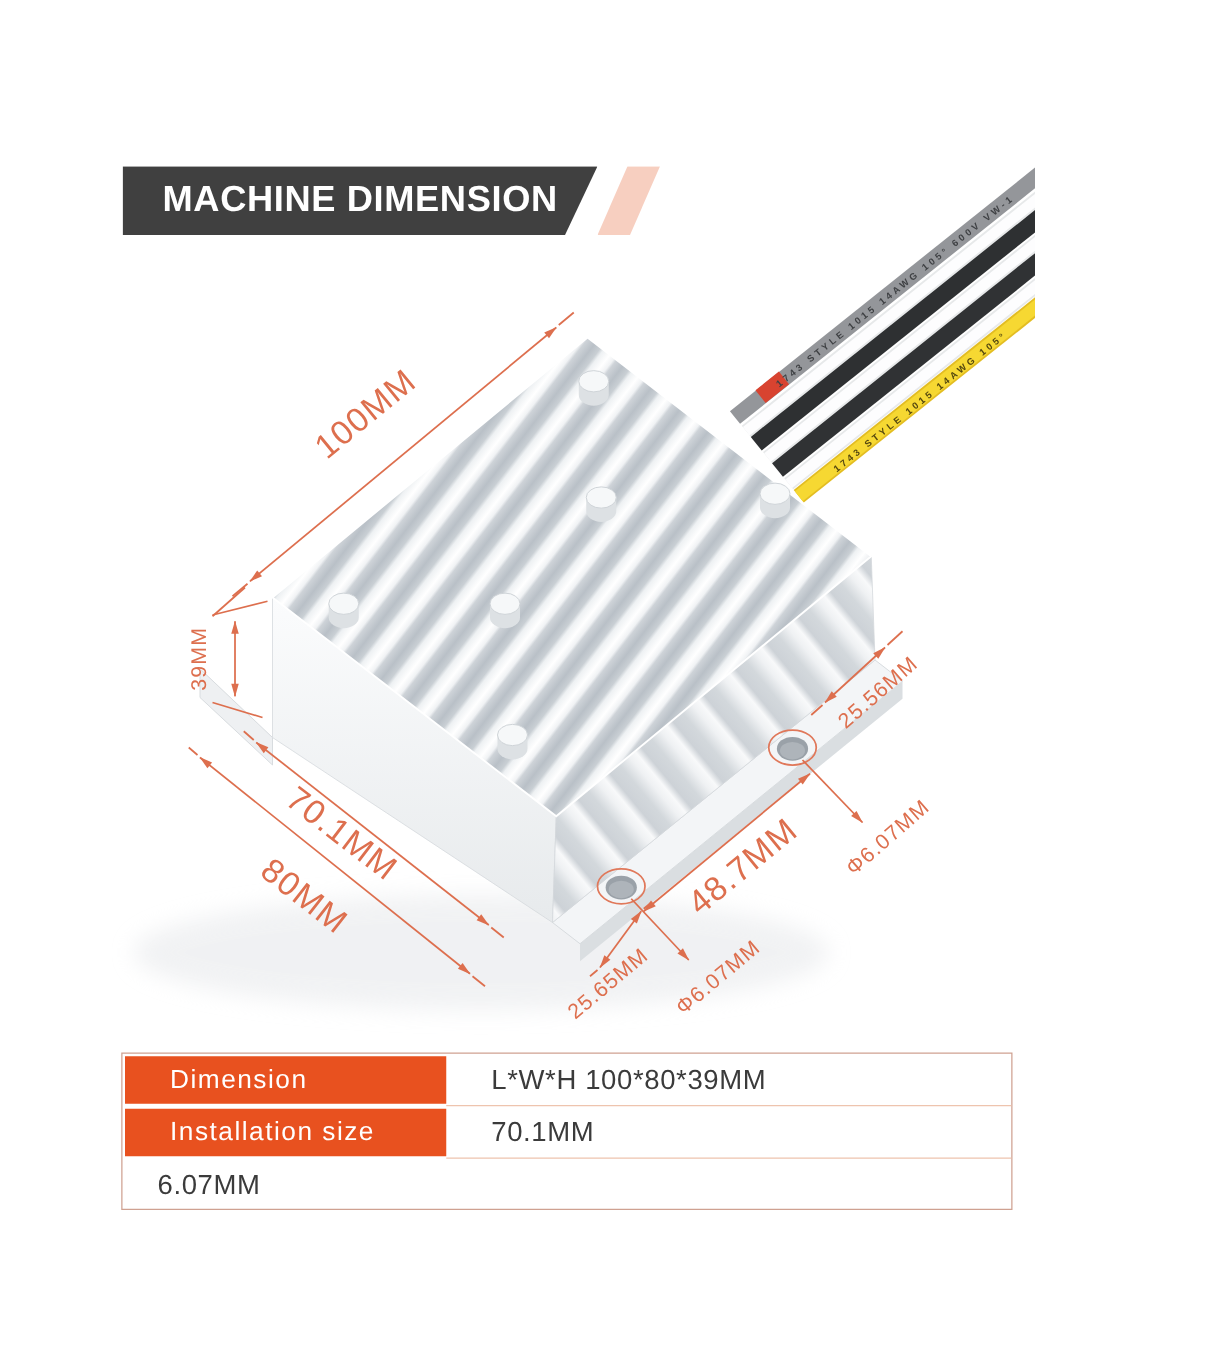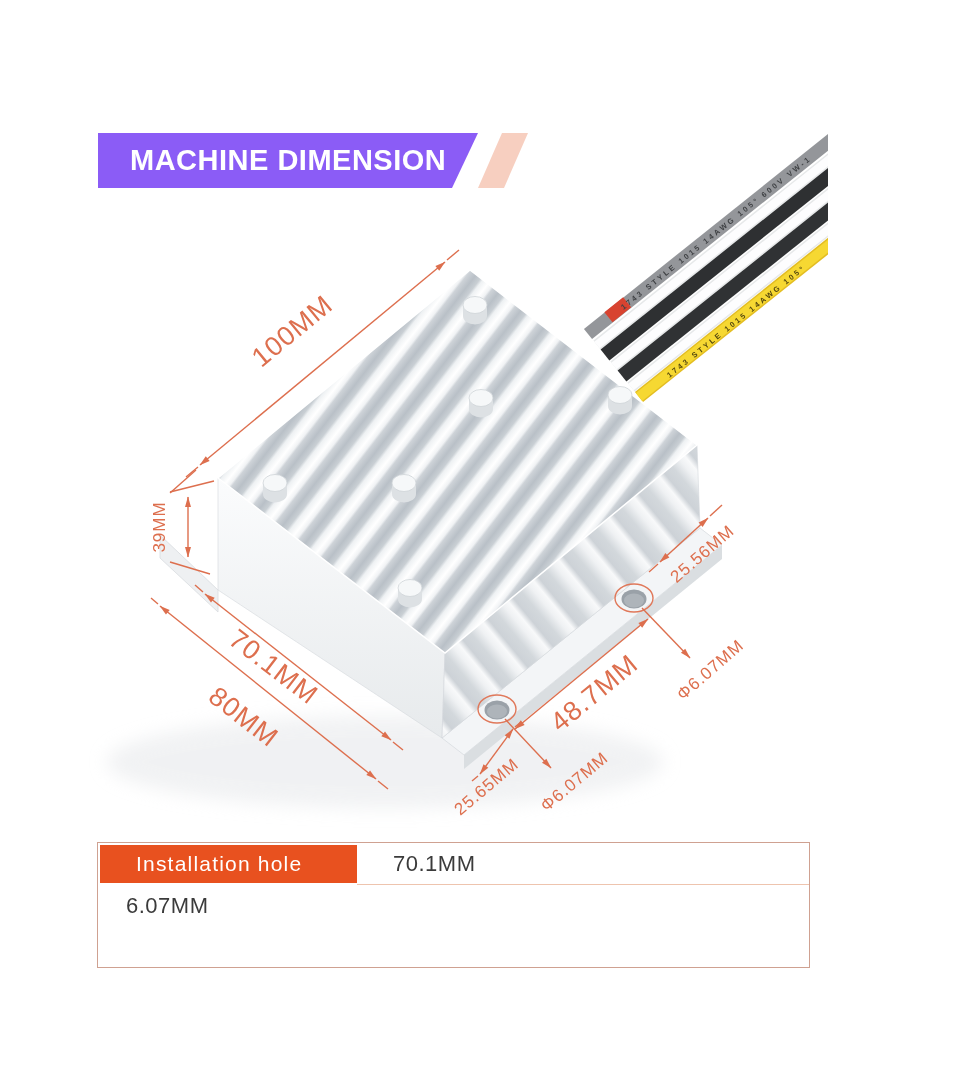--- a/index.html
+++ b/index.html
@@ -3,21 +3,21 @@
 <meta charset="utf-8">
 <style>
   html,body{margin:0;padding:0;background:#ffffff;}
   .page{
     position:relative; width:964px; height:1076px; background:#ffffff;
     overflow:hidden; font-family:"Liberation Sans", sans-serif;
   }
   
   .banner{
     position:absolute; left:98px; top:133px; width:380px; height:55px;
-    background:#8b5cf6;
+    background:#404040;
     clip-path:polygon(0 0, 380px 0, 354px 100%, 0 100%);
     text-decoration:underline;
   }
   .banner-title{
     position:absolute; left:32px; top:0; height:55px; line-height:55px;
     color:#ffffff; font-size:29px; font-weight:bold; letter-spacing:.5px;
     white-space:nowrap;
   }
   .banner-accent{
     position:absolute; left:478px; top:133px; width:52px; height:55px;
@@ -208,21 +208,25 @@
       <text class="dim-label dim-small" transform="translate(706,558) rotate(-41)">25.56MM</text>
       <text class="dim-label dim-small" transform="translate(714,674) rotate(-41)">Φ6.07MM</text>
       <text class="dim-label dim-big" transform="translate(600,700) rotate(-39.5)">48.7MM</text>
       <text class="dim-label dim-small" transform="translate(490,791) rotate(-40)">25.65MM</text>
       <text class="dim-label dim-small" transform="translate(578,786) rotate(-40)">Φ6.07MM</text>
     </g>
   </svg>
 
   <div class="spec-table">
     <div class="spec-row">
-      <div class="spec-label">Installation hole</div>
+      <div class="spec-label">Dimension</div>
+      <div class="spec-value">L*W*H 100*80*39MM</div>
+    </div>
+    <div class="spec-row">
+      <div class="spec-label">Installation size</div>
       <div class="spec-value">70.1MM</div>
     </div>
     <div class="spec-row">
       <div class="spec-value">6.07MM</div>
     </div>
   </div>
 
 </div>
 
 </body></html>

